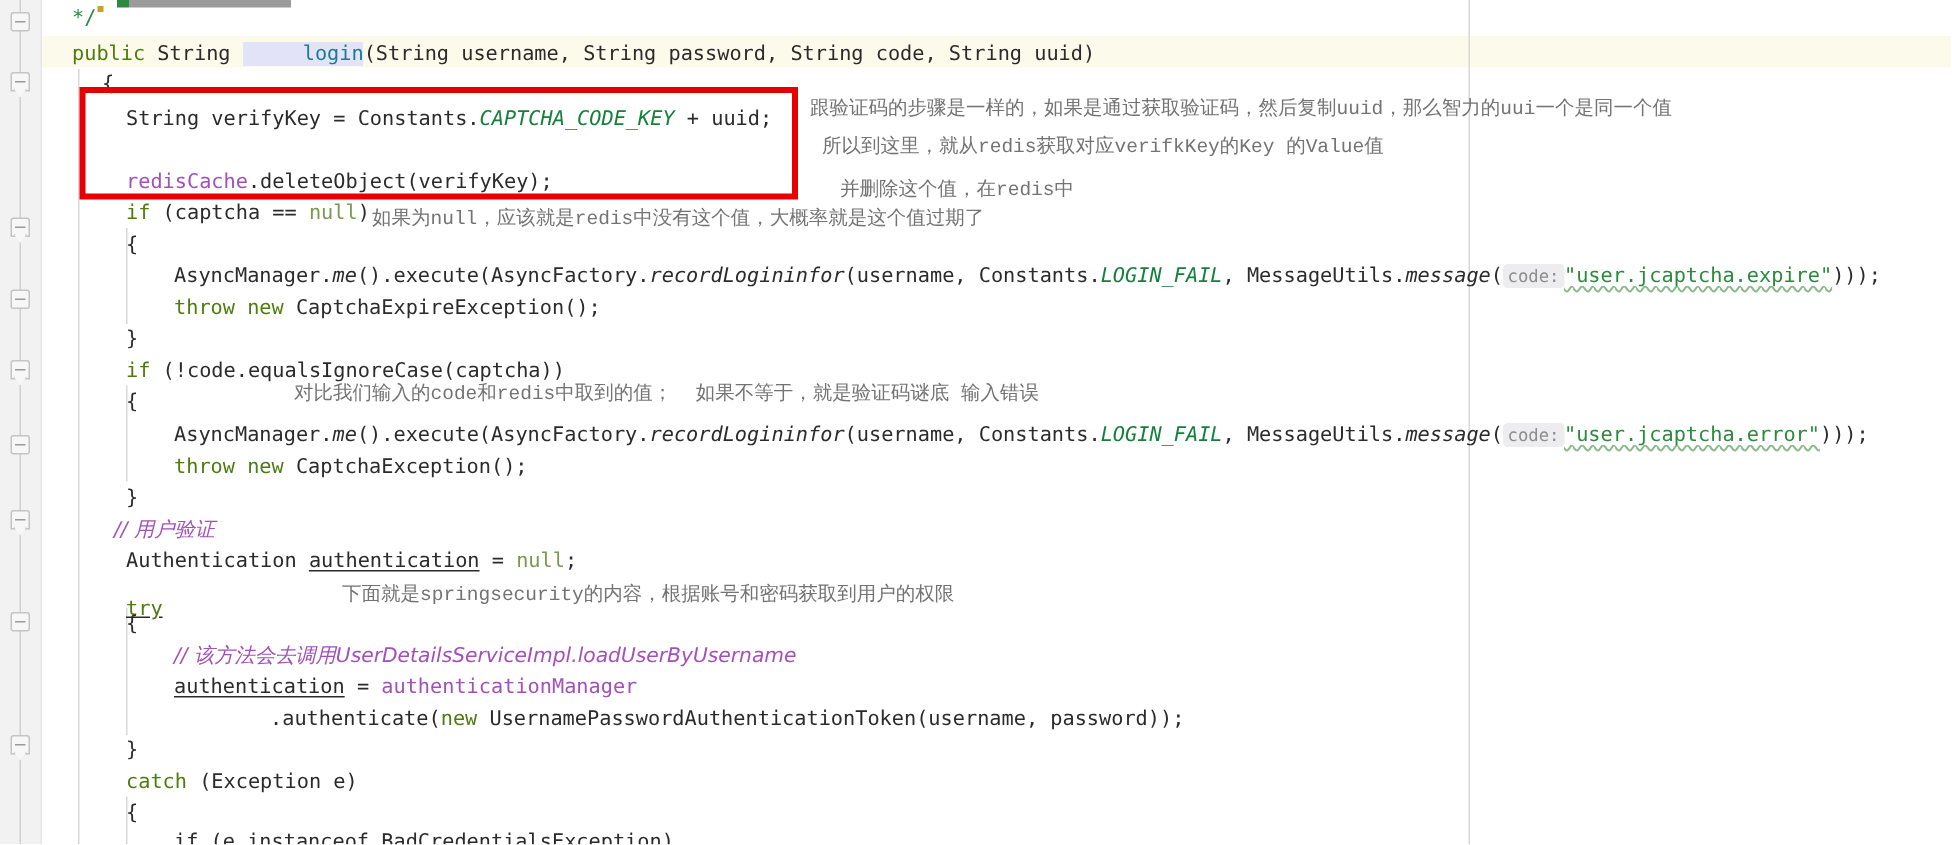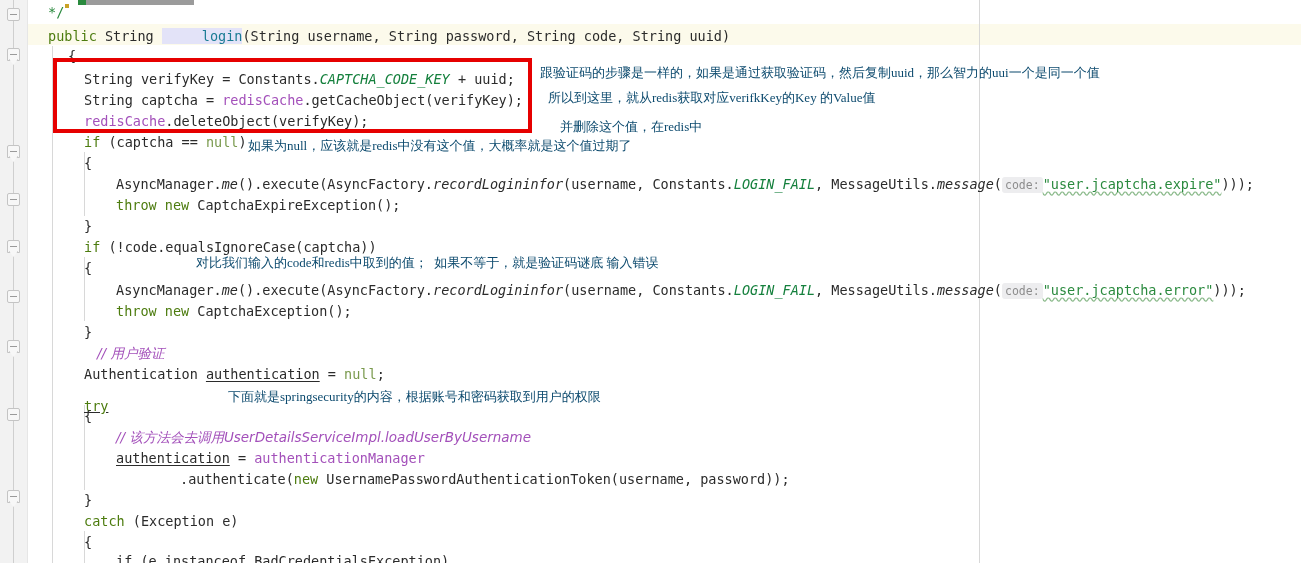--- a/index.html
+++ b/index.html
@@ -148,22 +148,22 @@
     position: absolute;
     left: 53px; top: 58px;
     width: 479px; height: 75px;
     border: 4px solid #e60000;
     background: transparent;
   }
 
   
   .note {
     position: absolute;
-    color: #0c4a6e;
-    font-family: Liberation Serif, serif;
+    color: #737373;
+    font-family: Liberation Mono, monospace;
     font-size: 13px;
     line-height: 17px;
     white-space: pre;
   }
 </style>
 </head>
 <body>
 
 <div id="screen">
 
@@ -220,21 +220,20 @@
   <div id="code-layer">
 
     <div class="code-line" style="left:48px; top:2px;"><span class="cmt-grn">*/</span></div>
 
     <div class="code-line" style="left:48px; top:26px;"><span class="kw">public</span><span> String </span><span class="login-hl">login</span><span>(String username, String password, String code, String uuid)</span></div>
 
     <div class="code-line" style="left:68px; top:46px;"><span>{</span></div>
 
     <div class="code-line" style="left:84px; top:69px;"><span>String verifyKey = Constants.</span><span class="static">CAPTCHA_CODE_KEY</span><span> + uuid;</span></div>
 
-    <div class="code-line" style="left:84px; top:90px;"><span>String captcha = </span><span class="field">redisCache</span><span>.getCacheObject(verifyKey);</span></div>
 
     <div class="code-line" style="left:84px; top:111px;"><span class="field">redisCache</span><span>.deleteObject(verifyKey);</span></div>
 
     <div class="code-line" style="left:84px; top:132px;"><span class="kw">if</span><span> (captcha == </span><span class="nul">null</span><span>)</span></div>
 
     <div class="code-line" style="left:84px; top:153px;"><span>{</span></div>
 
     <div class="code-line" style="left:116px; top:174px;"><span>AsyncManager.</span><span class="method">me</span><span>().execute(AsyncFactory.</span><span class="method">recordLogininfor</span><span>(username, Constants.</span><span class="static">LOGIN_FAIL</span><span>, MessageUtils.</span><span class="method">message</span><span>(</span><span class="hint">code:</span><span class="str squiggle">"user.jcaptcha.expire"</span><span>)));</span></div>
 
     <div class="code-line" style="left:116px; top:195px;"><span class="kw">throw new</span><span> CaptchaExpireException();</span></div>
@@ -244,21 +243,21 @@
     <div class="code-line" style="left:84px; top:237px;"><span class="kw">if</span><span> (!code.equalsIgnoreCase(captcha))</span></div>
 
     <div class="code-line" style="left:84px; top:258px;"><span>{</span></div>
 
     <div class="code-line" style="left:116px; top:280px;"><span>AsyncManager.</span><span class="method">me</span><span>().execute(AsyncFactory.</span><span class="method">recordLogininfor</span><span>(username, Constants.</span><span class="static">LOGIN_FAIL</span><span>, MessageUtils.</span><span class="method">message</span><span>(</span><span class="hint">code:</span><span class="str squiggle">"user.jcaptcha.error"</span><span>)));</span></div>
 
     <div class="code-line" style="left:116px; top:301px;text-align:right;"><span class="kw">throw new</span><span> CaptchaException();</span></div>
 
     <div class="code-line" style="left:84px; top:322px;"><span>}</span></div>
 
-    <div class="code-line" style="left:97px; top:343px; font-family:'DejaVu Sans', sans-serif;"><span class="cmt">// 用户验证</span></div>
+    <div class="code-line" style="left:76px; top:343px; font-family:'DejaVu Sans', sans-serif;"><span class="cmt">// 用户验证</span></div>
 
     <div class="code-line" style="left:84px; top:364px;"><span>Authentication </span><span class="underl">authentication</span><span> = </span><span class="nul">null</span><span>;</span></div>
 
     <div class="code-line" style="left:84px; top:396px;text-decoration:underline;"><span class="kw">try</span></div>
 
     <div class="code-line" style="left:84px; top:406px;"><span>{</span></div>
 
     <div class="code-line" style="left:116px; top:427px; font-family:'DejaVu Sans', sans-serif;"><span class="cmt">// 该方法会去调用UserDetailsServiceImpl.loadUserByUsername</span></div>
 
     <div class="code-line" style="left:116px; top:448px;"><span class="underl">authentication</span><span> = </span><span class="field">authenticationManager</span></div>

